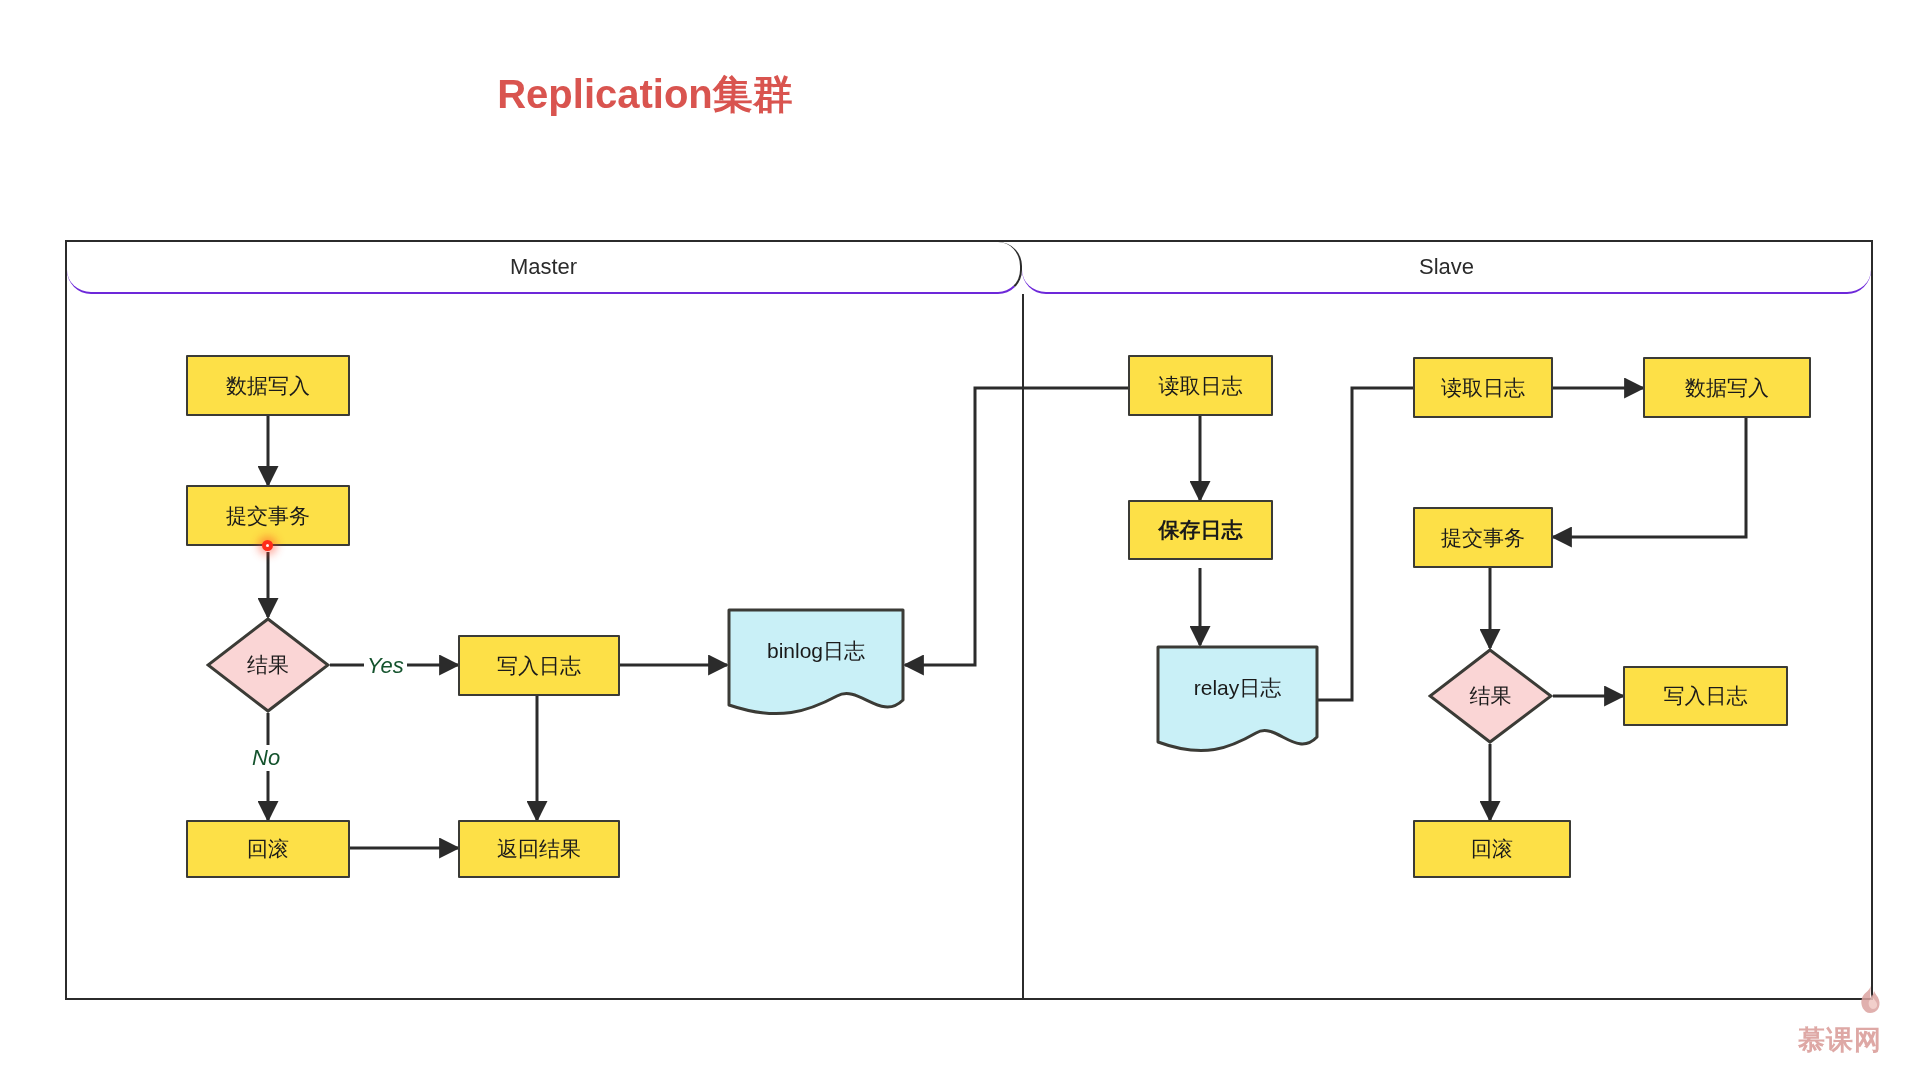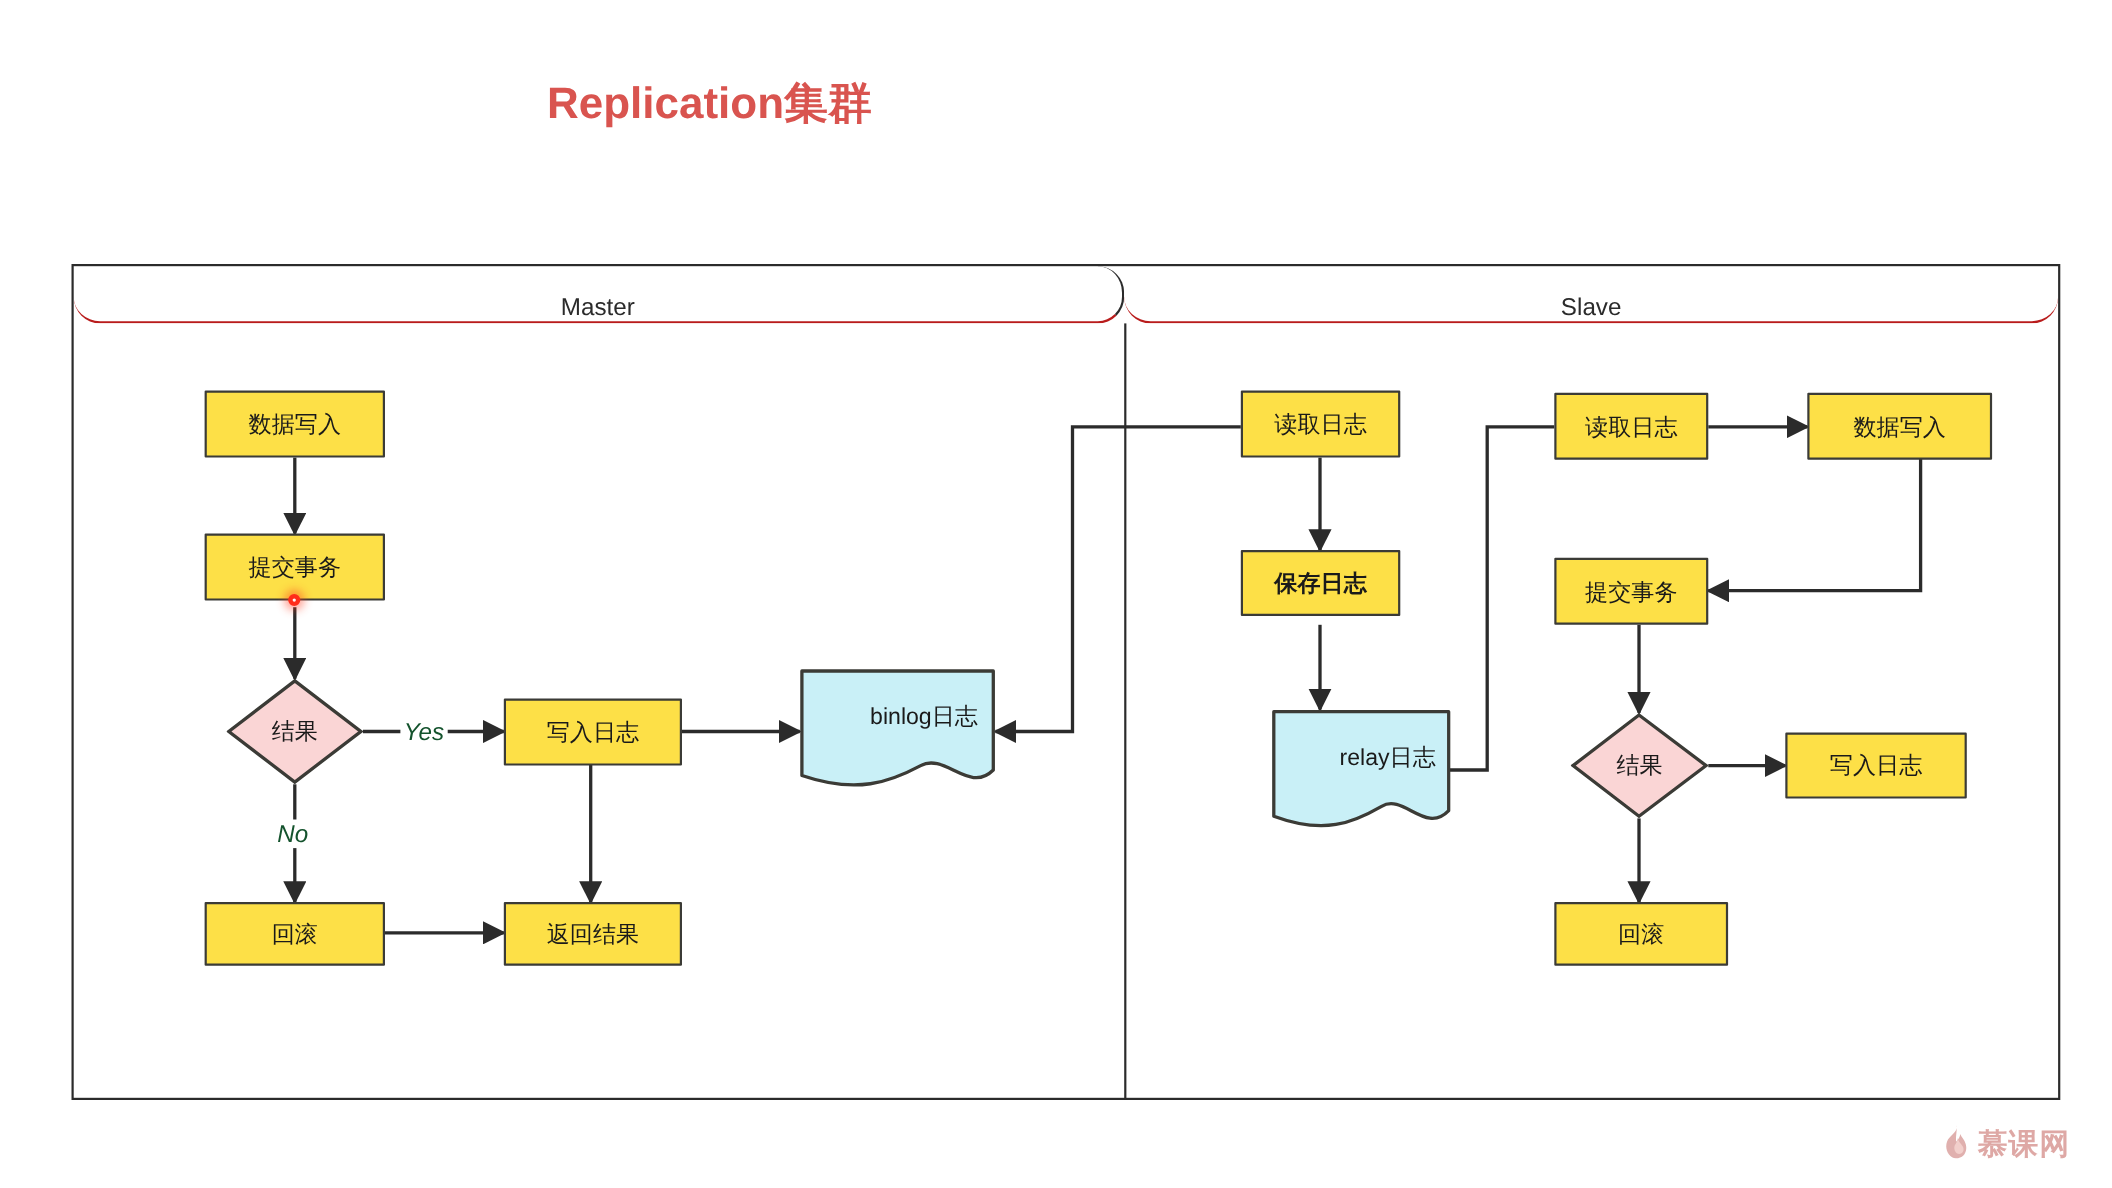--- a/index.html
+++ b/index.html
@@ -24,23 +24,23 @@
     position:absolute;
     left:65px;top:240px;
     width:1808px;height:760px;
     border:2px solid #2b2b2b;
     box-sizing:border-box;
     background:#fff;
   }
   .lane-header{
     position:absolute;
     top:0;height:52px;
-    border-bottom:2px solid #b91c1c;
-    box-sizing:border-box;
-    display:flex;align-items:flex-end;justify-content:center;
+    border-bottom:2px solid #6d28d9;
+    box-sizing:border-box;
+    display:flex;align-items:center;justify-content:center;
     font-size:22px;color:#2b2b2b;border-radius:24px;
   }
   #lane-header-master{left:0;width:955px;border-right:2px solid #2b2b2b;}
   #lane-header-slave{left:955px;width:849px;}
   #lane-divider{
     position:absolute;left:955px;top:52px;width:0;height:706px;
     border-left:2px solid #2b2b2b;
   }
   
   .node{
@@ -67,21 +67,20 @@
     pointer-events:none;
   }
   .doc-wrap{position:absolute;}
   .doc-wrap svg{display:block;position:absolute;left:0;top:0;}
   .doc-label{
     position:absolute;left:0;top:0;width:100%;
     height:78%;
     display:flex;align-items:center;justify-content:center;
     font-size:21px;color:#1a1a1a;
     pointer-events:none;
-    padding-left:24px;
   }
   
   #edges{
     position:absolute;left:0;top:0;width:1920px;height:1080px;
     pointer-events:none;
   }
   .edge-label{
     position:absolute;
     font-size:22px;color:#14532d;
     background:#fff;
@@ -96,22 +95,22 @@
     box-shadow:0 0 8px 4px rgba(255,60,30,.45);
     box-sizing:border-box;
   }
   .marker-dot::after{
     content:"";position:absolute;left:2px;top:2px;
     width:3px;height:3px;border-radius:50%;background:#fff7f5;
   }
   
   #watermark{
     position:absolute;right:38px;bottom:22px;
-    display:flex;align-items:flex-start;gap:8px;
-    color:#d99a96;opacity:.85;
+    display:flex;align-items:flex-end;gap:8px;
+    color:#d99a96;opacity:.85;flex-direction:column;
   }
   #watermark .wm-text{font-size:27px;font-weight:bold;letter-spacing:1px;}
   #watermark .wm-flame{width:26px;height:32px;}
 </style>
 </head>
 <body>
 
 <div id="page-title">Replication集群</div>
 
 <div id="diagram-frame">

